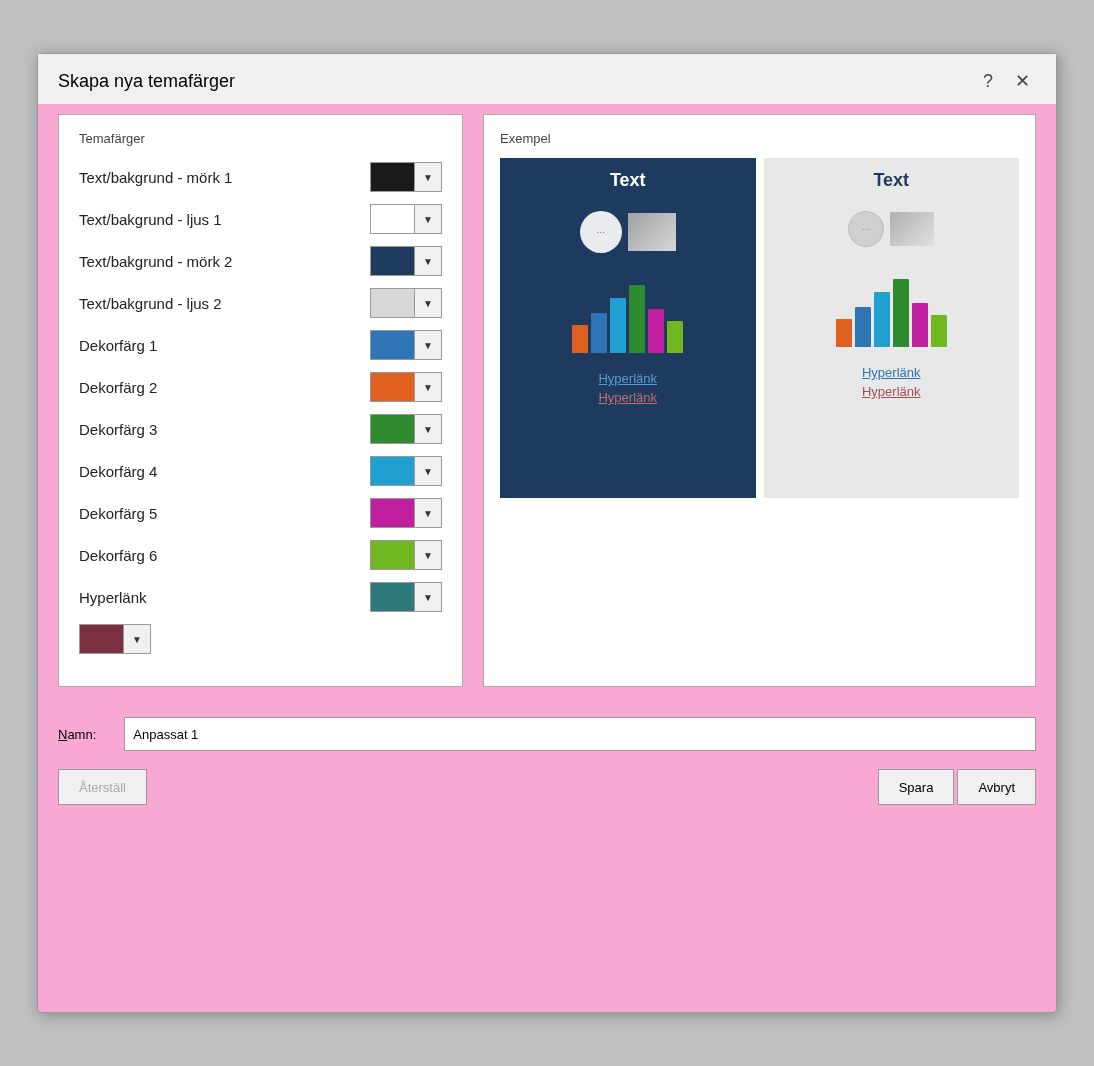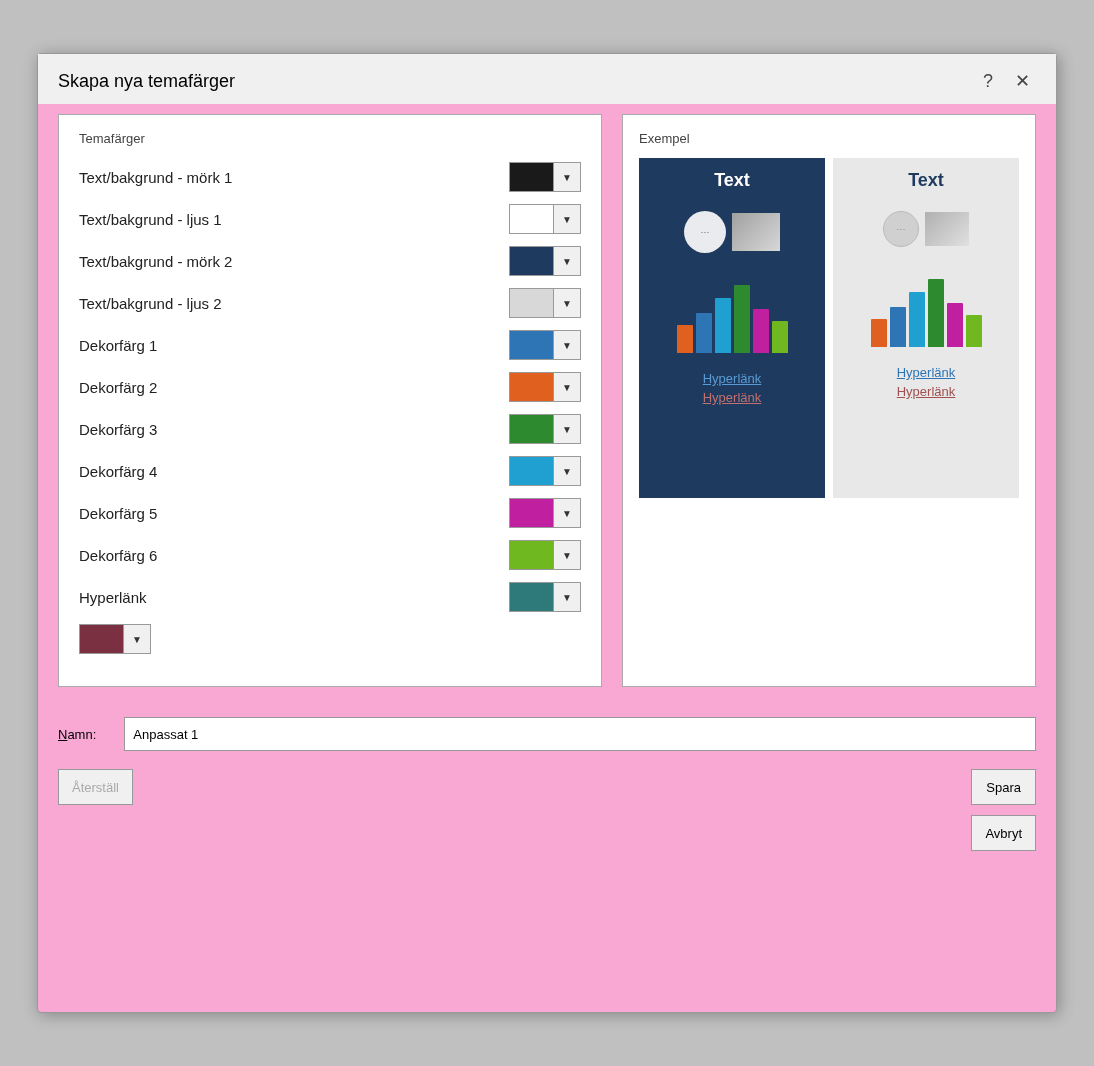--- a/index.html
+++ b/index.html
@@ -51,21 +51,21 @@
     .dialog-body {
       padding: 10px 20px 20px 20px;
       display: flex;
       gap: 20px;
     }
     
     .left-panel {
       border: 1px solid #aaa;
       background: #fff;
       padding: 16px 20px 20px 20px;
-      width: 544px;
+      width: 405px;
       flex-shrink: 0;
     }
     .section-title {
       font-size: 13px;
       color: #444;
       margin-bottom: 16px;
     }
     .color-row {
       display: flex;
       align-items: center;
@@ -237,30 +237,29 @@
       padding: 4px 8px;
       font-size: 13px;
       background: #fff;
     }
     .button-row {
       display: flex;
       justify-content: space-between;
     }
     .btn {
       height: 36px;
-      padding: 0 13px;
+      padding: 0 20px;
       border: 1px solid #999;
       background: #f0f0f0;
       font-size: 13px;
       cursor: pointer;
     }
     .btn-group {
       display: flex;
-      gap: 10px;
-      flex-direction: column;
+      gap: 3px;
     }
     .btn-disabled {
       color: #aaa;
       cursor: default;
     }
   </style>
 </head>
 <body>
 
 <div class="dialog">

